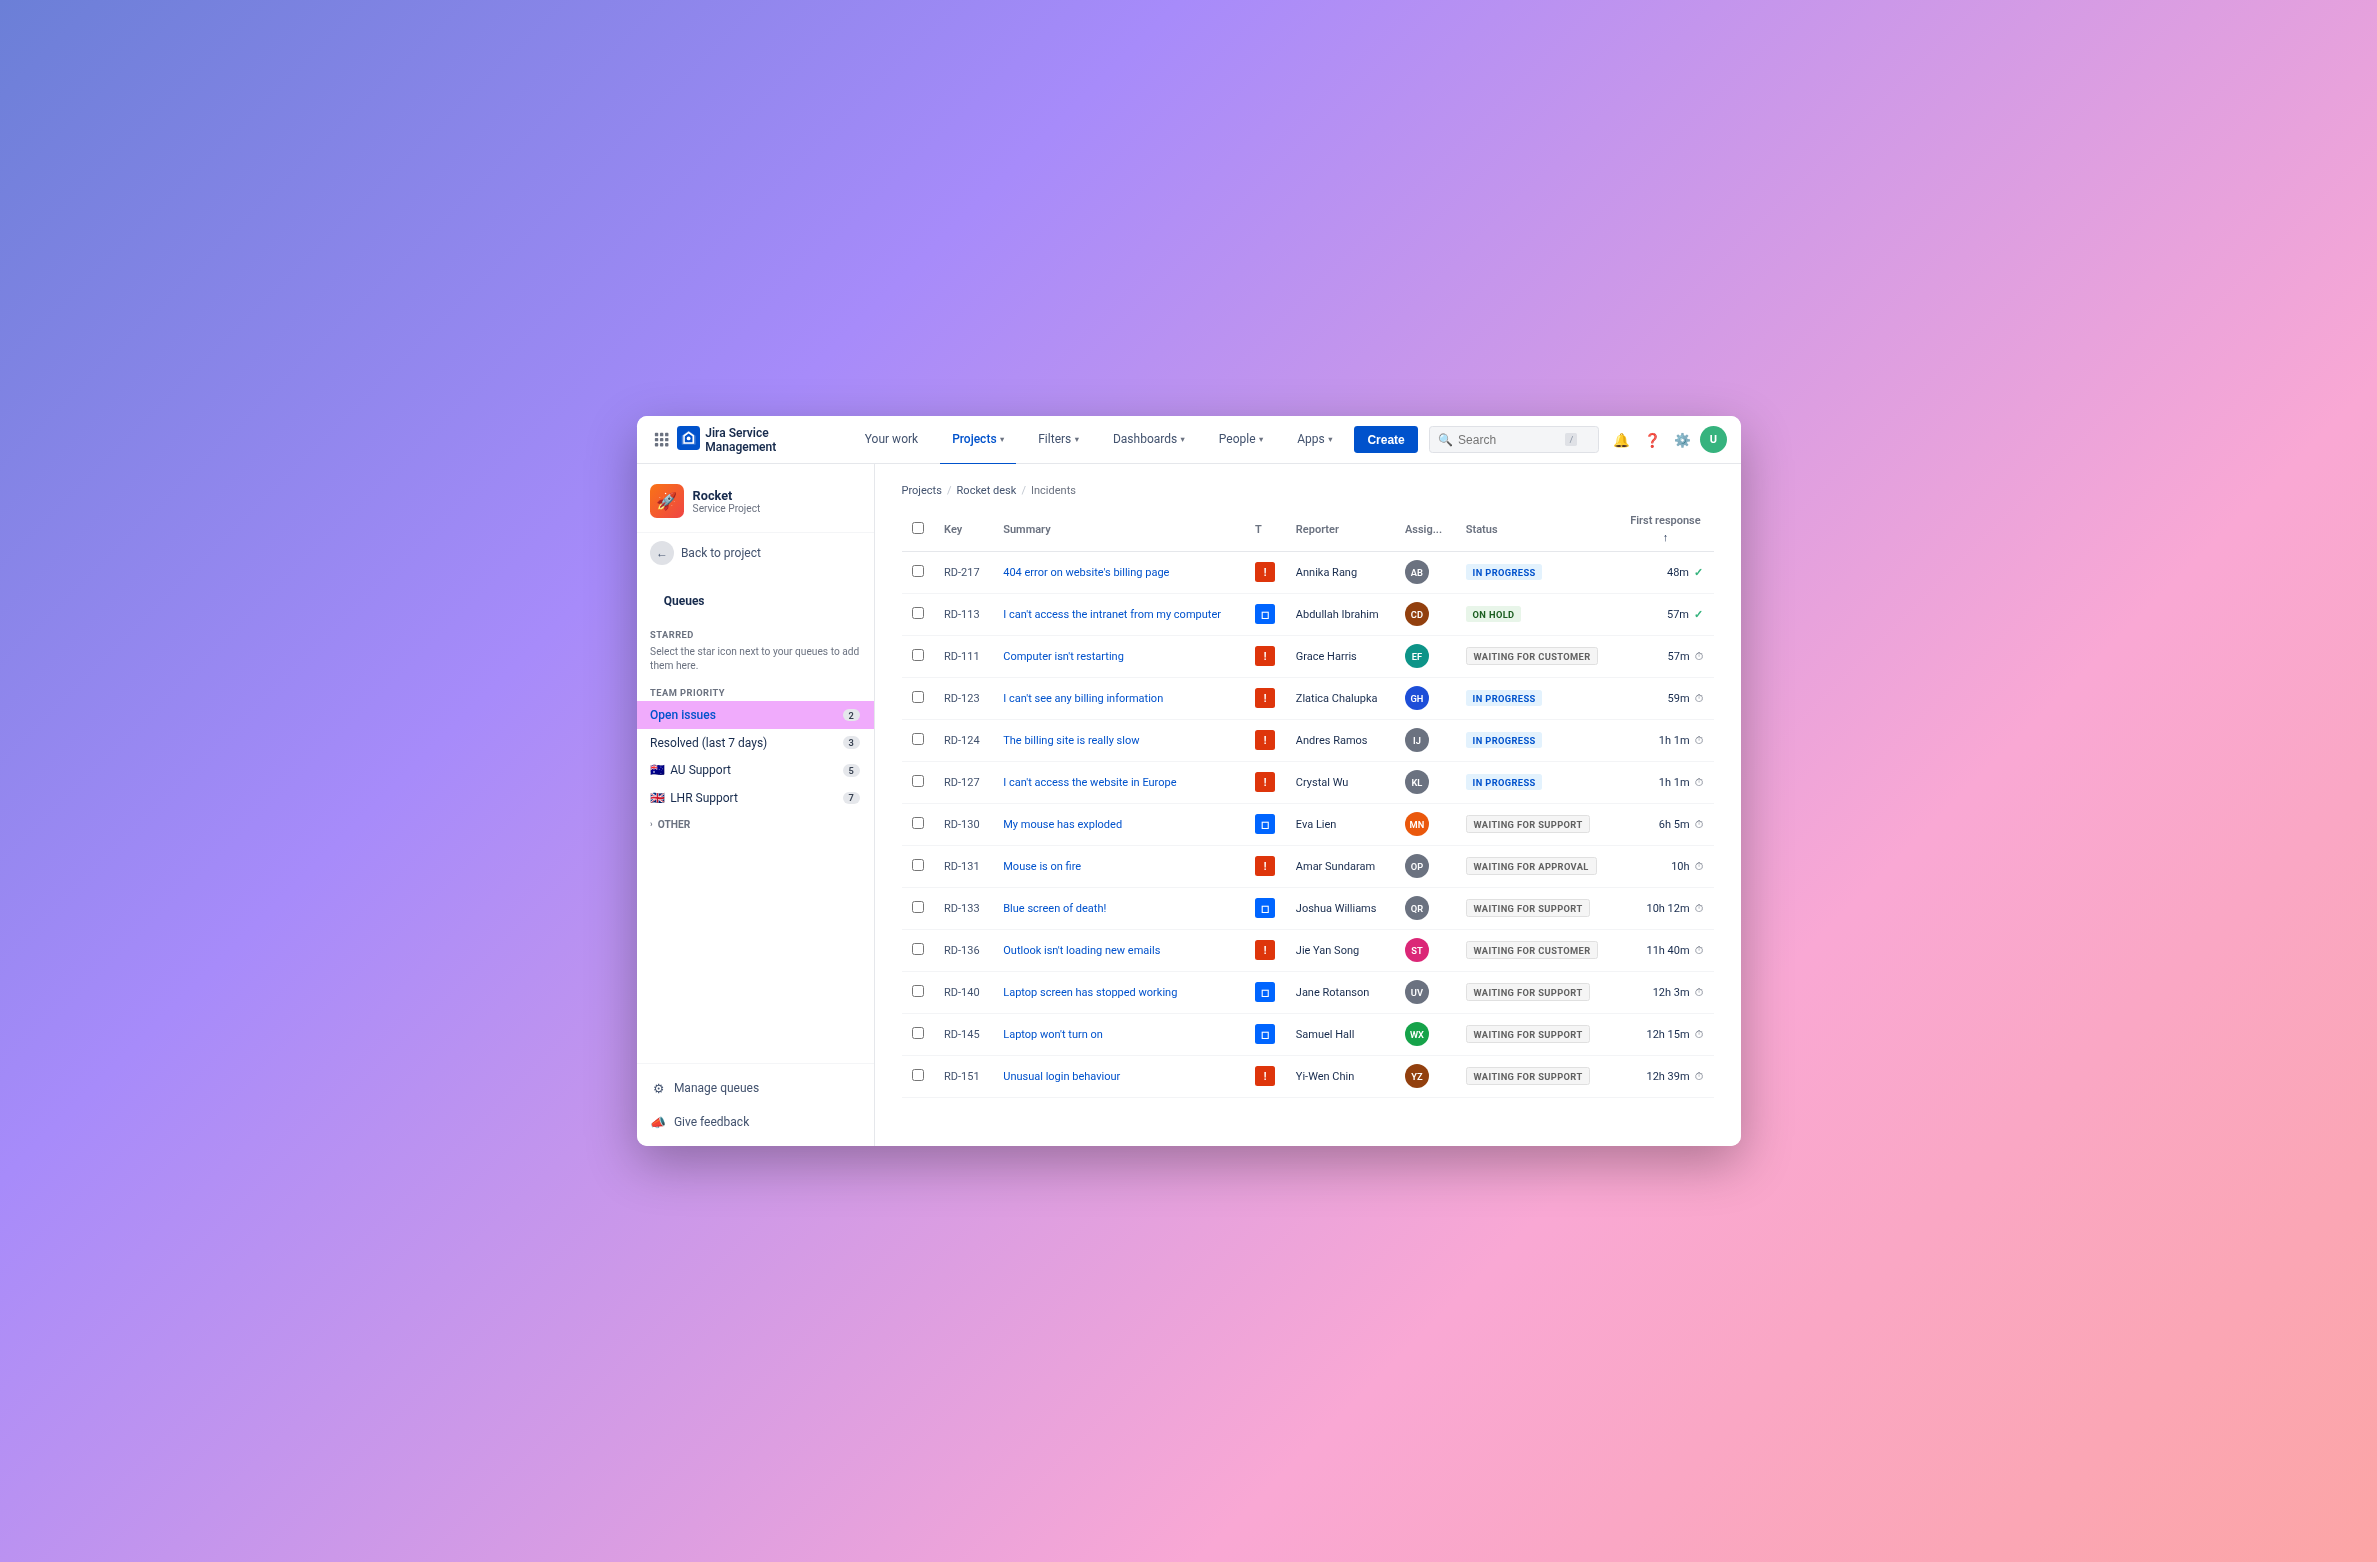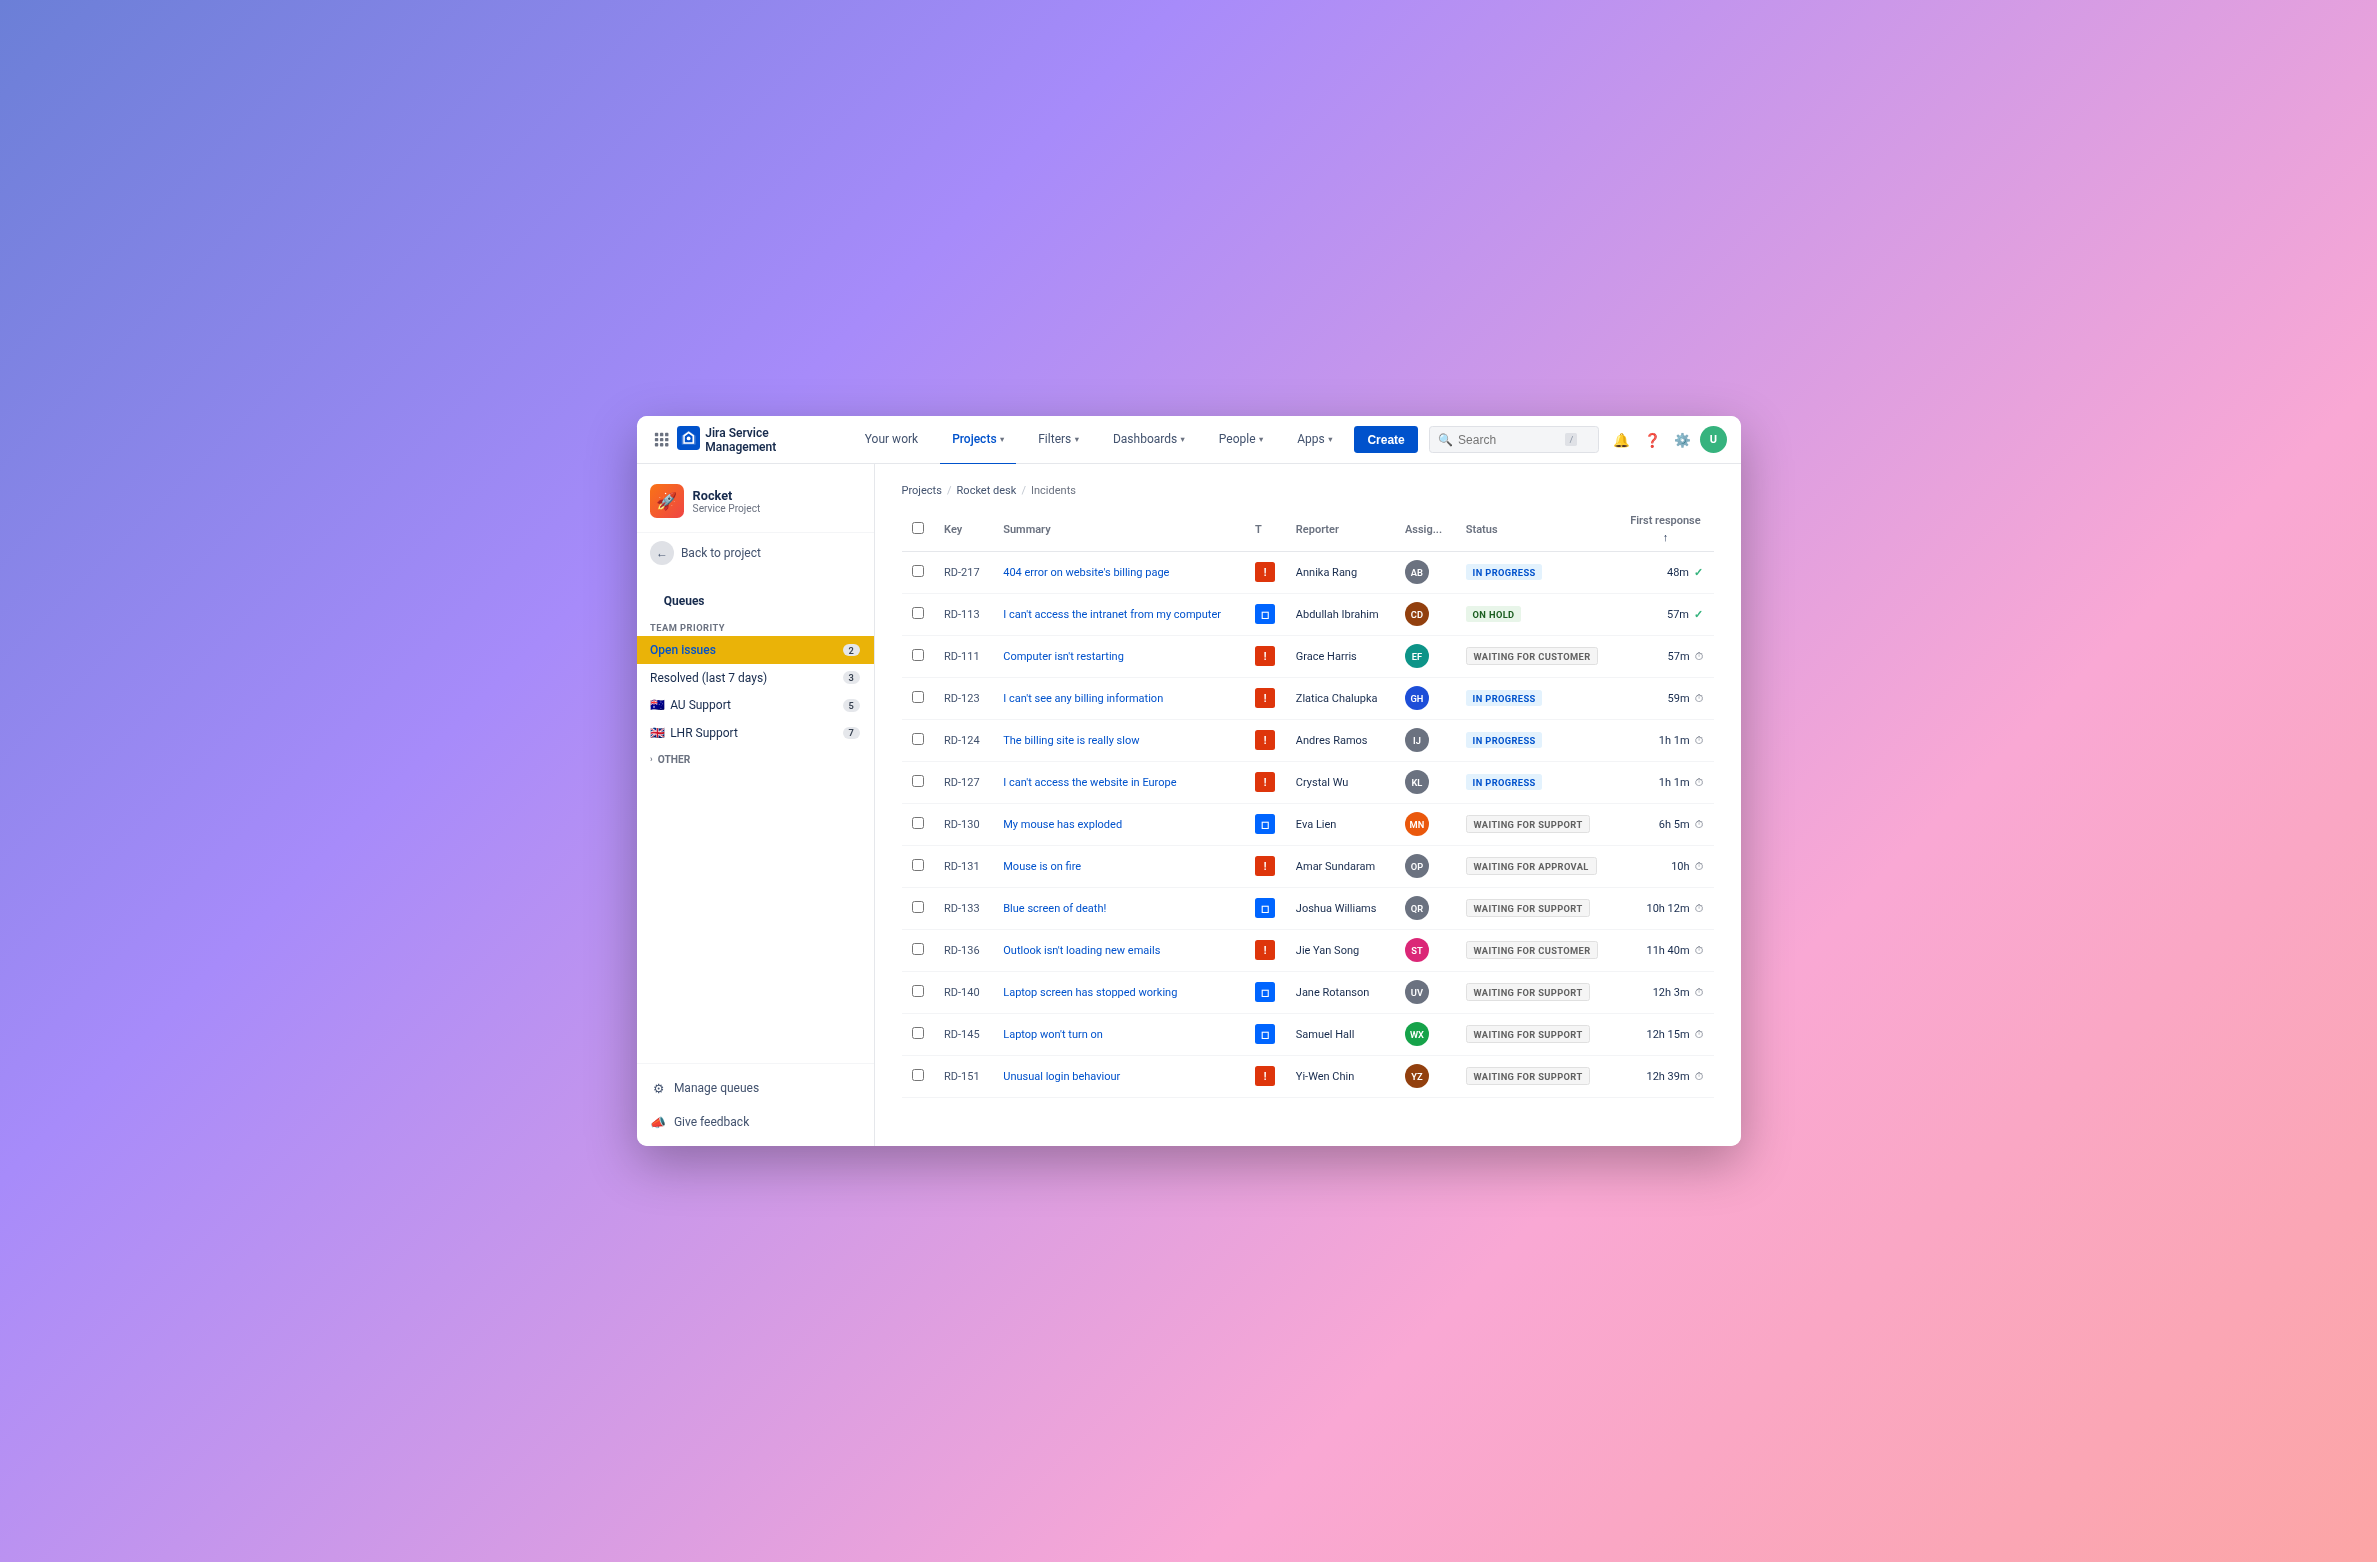--- a/index.html
+++ b/index.html
@@ -249,21 +249,21 @@
     .sidebar-item {
       display: flex;
       align-items: center;
       justify-content: space-between;
       padding: 6.8px 13.6px;
       cursor: pointer;
       border-radius: 0;
       font-size: 12px;
       color: #172b4d;
     }
-    .sidebar-item.active { background: #eab308; color: #0052cc; font-weight: 500; }
+    .sidebar-item.active { background: #f0abfc; color: #0052cc; font-weight: 500; }
     .sidebar-item-left { display: flex; align-items: center; gap: 5.1px; }
     .badge {
       background: #e5e7eb;
       color: #374151;
       border-radius: 8.5px;
       padding: 0.8px 6px;
       font-size: 9.3px;
       font-weight: 600;
     }
     .flag-emoji { font-size: 12px; }
@@ -548,20 +548,24 @@
 
       <div class="back-btn">
         <div class="back-icon">←</div>
         <span>Back to project</span>
       </div>
 
       <div style="padding: 13.6px 13.6px 3.4px;">
         <div class="queues-heading">Queues</div>
       </div>
 
+      <div class="sidebar-section">
+        <div class="sidebar-section-title">STARRED</div>
+        <p class="starred-hint">Select the star icon next to your queues to add them here.</p>
+      </div>
 
       <div class="section-title-sm">TEAM PRIORITY</div>
 
       <div class="sidebar-item active">
         <span>Open issues</span>
         <span class="badge">2</span>
       </div>
       <div class="sidebar-item">
         <span>Resolved (last 7 days)</span>
         <span class="badge">3</span>

